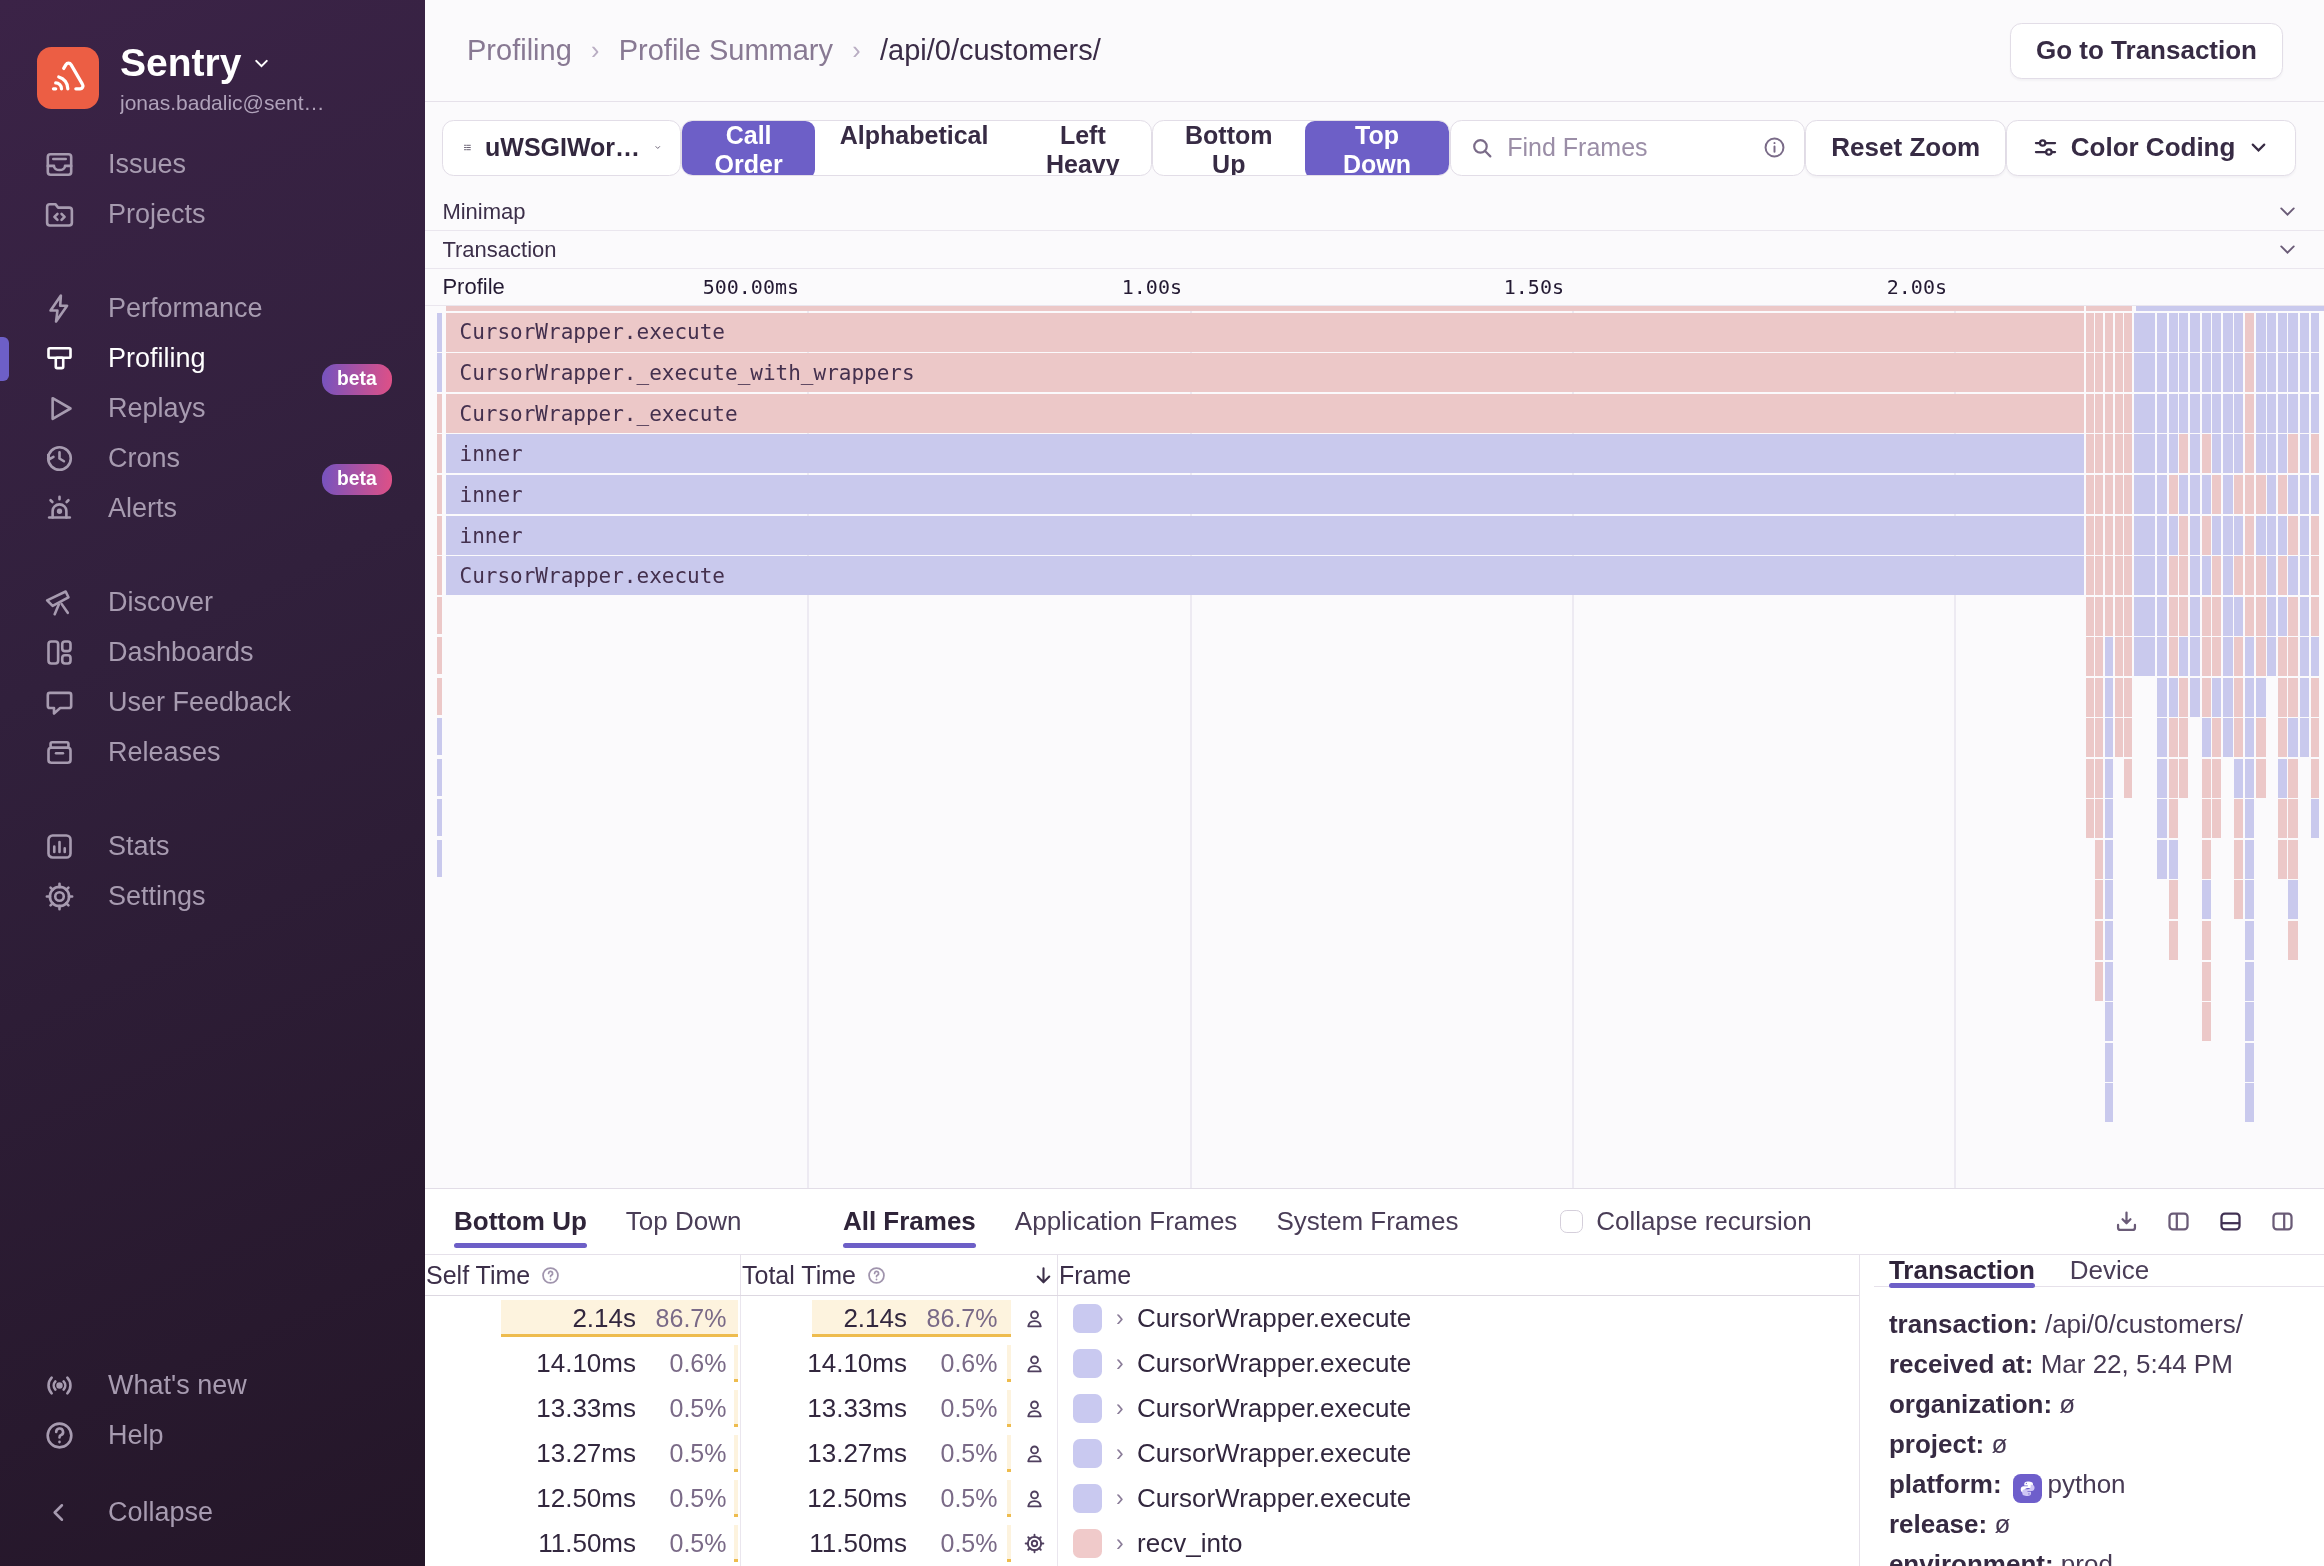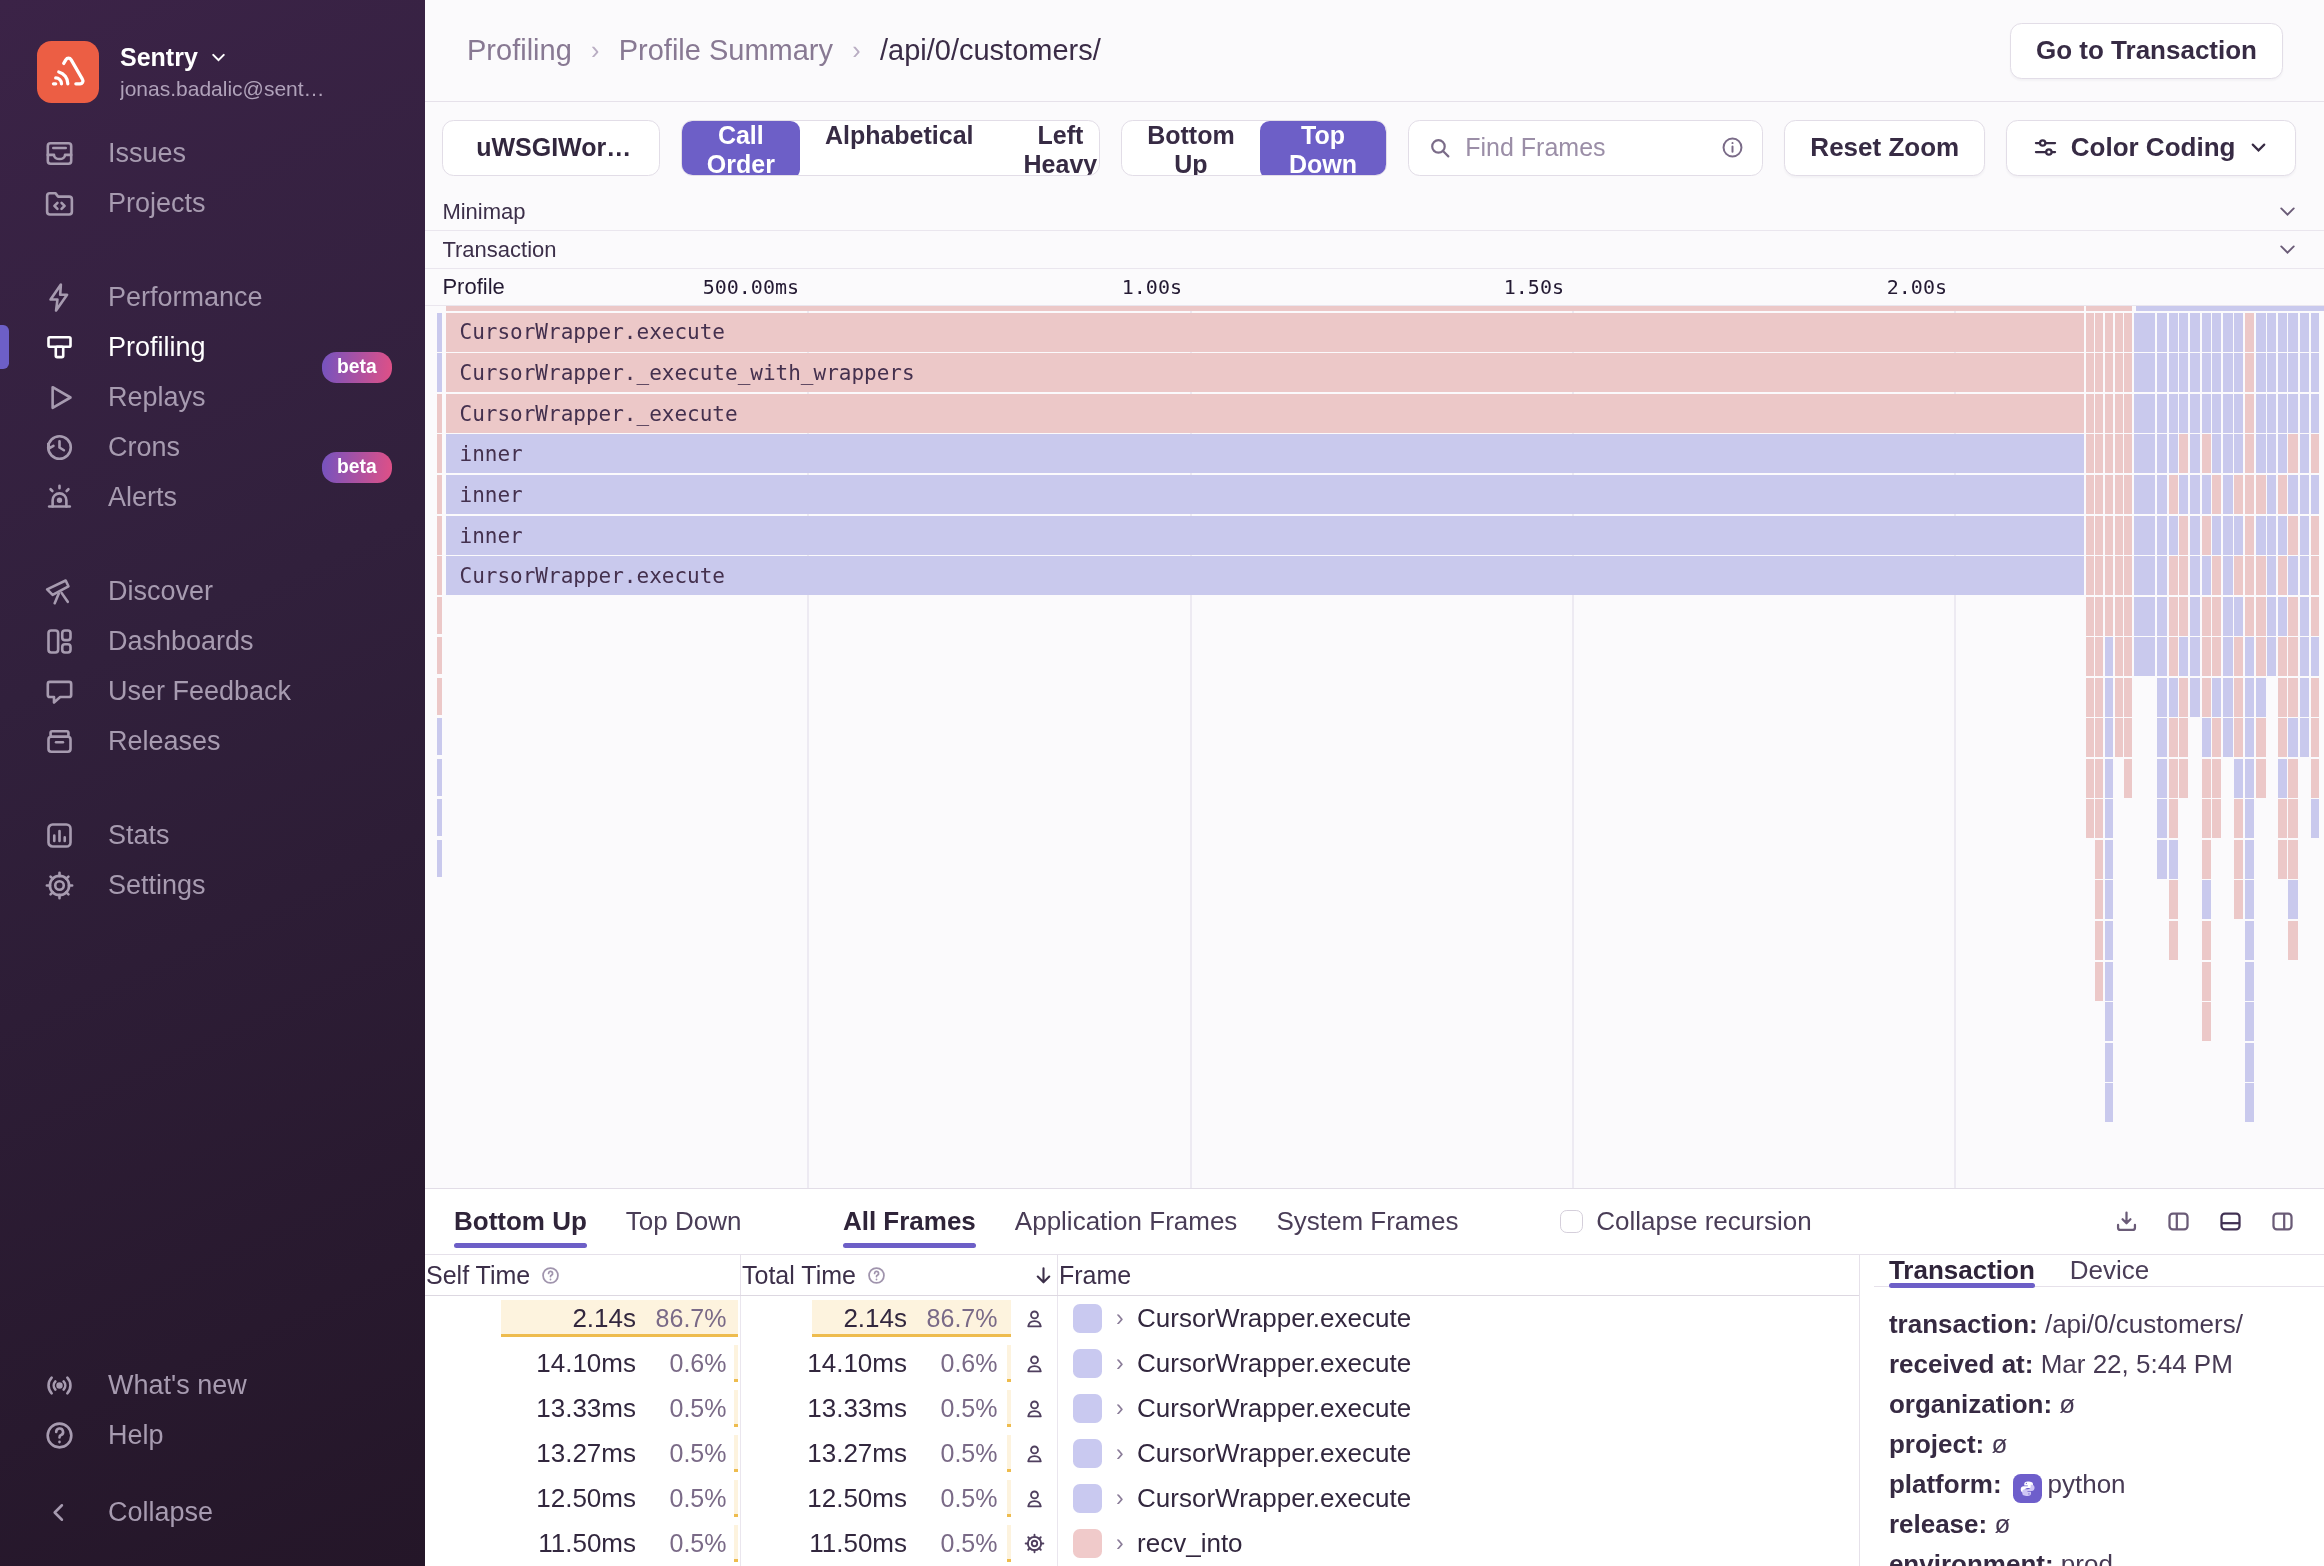--- a/index.html
+++ b/index.html
@@ -8,21 +8,21 @@
   #app { display:flex; width:2325px; height:1566px; }
 
   
   #sidebar { width:425px; height:100%; flex:0 0 425px; position:relative;
     background:linear-gradient(155deg,#3b2347 0%, #31203c 40%, #241628 100%);
     display:flex; flex-direction:column; color:#a79bb0; }
   .sb-head { display:flex; align-items:center; gap:21px; padding:41px 33px 25px 37px; }
   .sb-logo { width:62px; height:62px; border-radius:14.5px; background:#ec5e44; flex:0 0 62px;
     display:flex; align-items:center; justify-content:center; }
   .sb-titles { min-width:0; }
-  .sb-org { font-size:25px; font-weight:700; color:#fff; display:flex; align-items:center; gap:9.7px; }
+  .sb-org { font-size:39px; font-weight:700; color:#fff; display:flex; align-items:center; gap:9.7px; }
   .sb-email { font-size:21px; color:#b0a2ba; margin-top:5.8px; white-space:nowrap; overflow:hidden; max-width:290px; }
   .sb-nav { display:flex; flex-direction:column; }
   .sb-section { display:flex; flex-direction:column; margin-bottom:44px; }
   .sb-item { position:relative; display:flex; align-items:center; gap:31px; height:50px; padding:0 33px 0 42px;
     font-size:27px; cursor:pointer; }
   .sb-item .sb-ic { width:35px; height:35px; flex:0 0 35px; display:flex; align-items:center; justify-content:center; }
   .sb-item.active { color:#ffffff; }
   .sb-item.active::before { content:""; position:absolute; left:0; top:2.9px; bottom:2.9px; width:8.7px;
     background:#6d5fc7; border-radius:0 5.8px 5.8px 0; }
   .sb-badge { margin-left:auto; font-size:19.3px; font-weight:700; color:#fff; padding:3.9px 15.4px 4.8px;
@@ -37,21 +37,21 @@
   .topbar { height:102px; background:#fbfafc; border-bottom:1.9px solid #e6e1ea;
     display:flex; align-items:center; padding:0 42px 0 42px; }
   .crumbs { display:flex; align-items:center; gap:19.3px; font-size:29px; color:#887993; }
   .crumb-sep { color:#b9adc3; font-size:25px; }
   .crumb-last { color:#3b2c47; }
   .btn { background:#fff; border:1.9px solid #e2dde7; border-radius:11.6px; height:56px;
     display:inline-flex; align-items:center; gap:11.6px; padding:0 25px; font-size:26px; font-weight:700;
     color:#372b44; box-shadow:0 1.9px 1.9px rgba(60,40,80,.04); cursor:pointer; white-space:nowrap; }
   .topbar .btn { margin-left:auto; }
 
-  .toolbar { height:91px; display:flex; align-items:center; gap:21px; padding:0 29px 0 17.4px; background:#fbfafc; }
+  .toolbar { height:91px; display:flex; align-items:center; padding:0 29px 0 17.4px; background:#fbfafc; }
   .seg { display:flex; align-items:flex-start; background:#fff; border:1.9px solid #e2dde7; border-radius:11.6px;
     height:56px; overflow:hidden; }
   .seg-btn { display:flex; align-items:center; padding:0 25px; font-size:25px; font-weight:700; color:#372b44;
     cursor:pointer; background:transparent; border:none; font-family:inherit; }
   .seg-btn.active { background:#6d5fc7; color:#fff; border-radius:9.7px; }
   .seg-div { width:1.9px; background:#ddd7e2; margin:11.6px 0; }
   .dd { gap:13.5px; display:flex; align-items:center; padding:0 19.3px; }
   .search { display:flex; align-items:center; gap:13.5px; background:#fff; border:1.9px solid #e2dde7;
     border-radius:11.6px; height:56px; padding:0 17.4px; width:355px; }
   .search input { border:none; outline:none; flex:1; font-size:25px; color:#372b44; font-family:inherit; min-width:0; background:transparent; }

